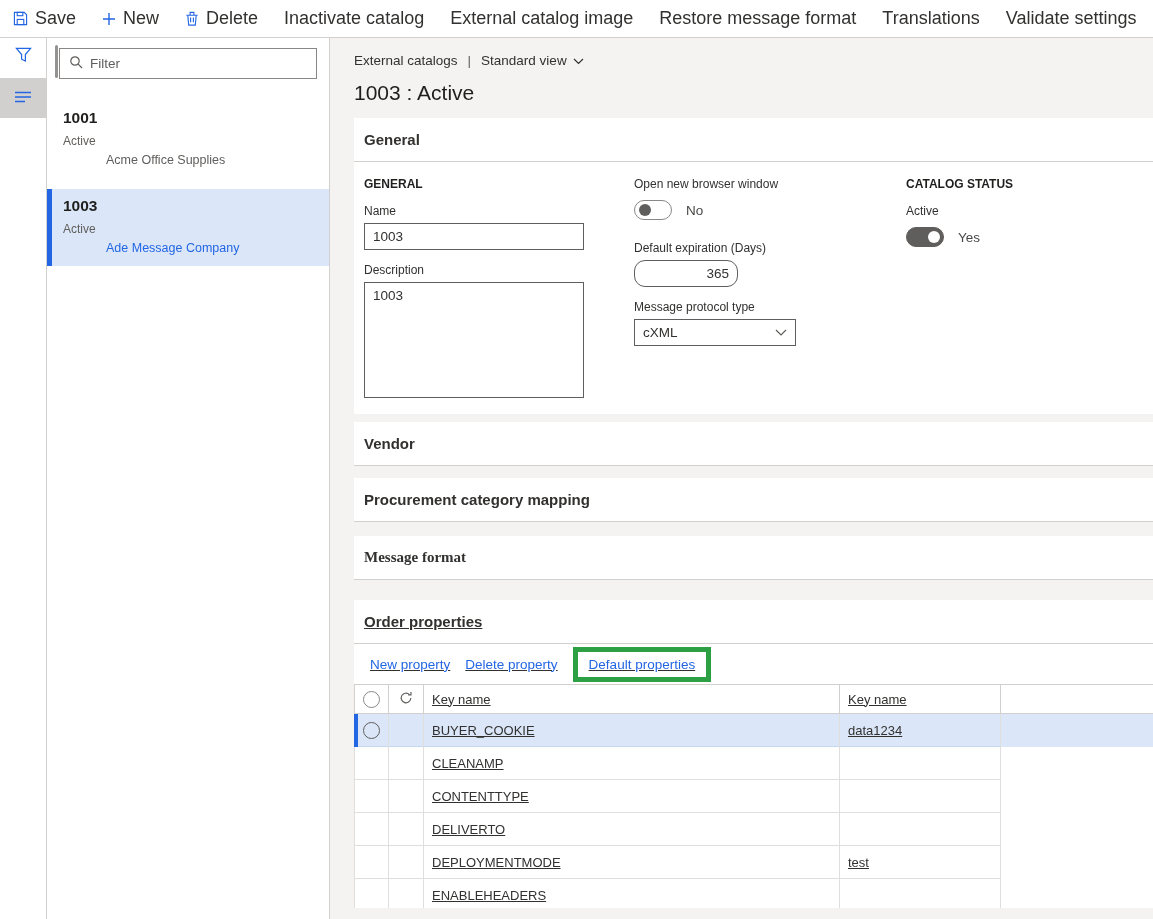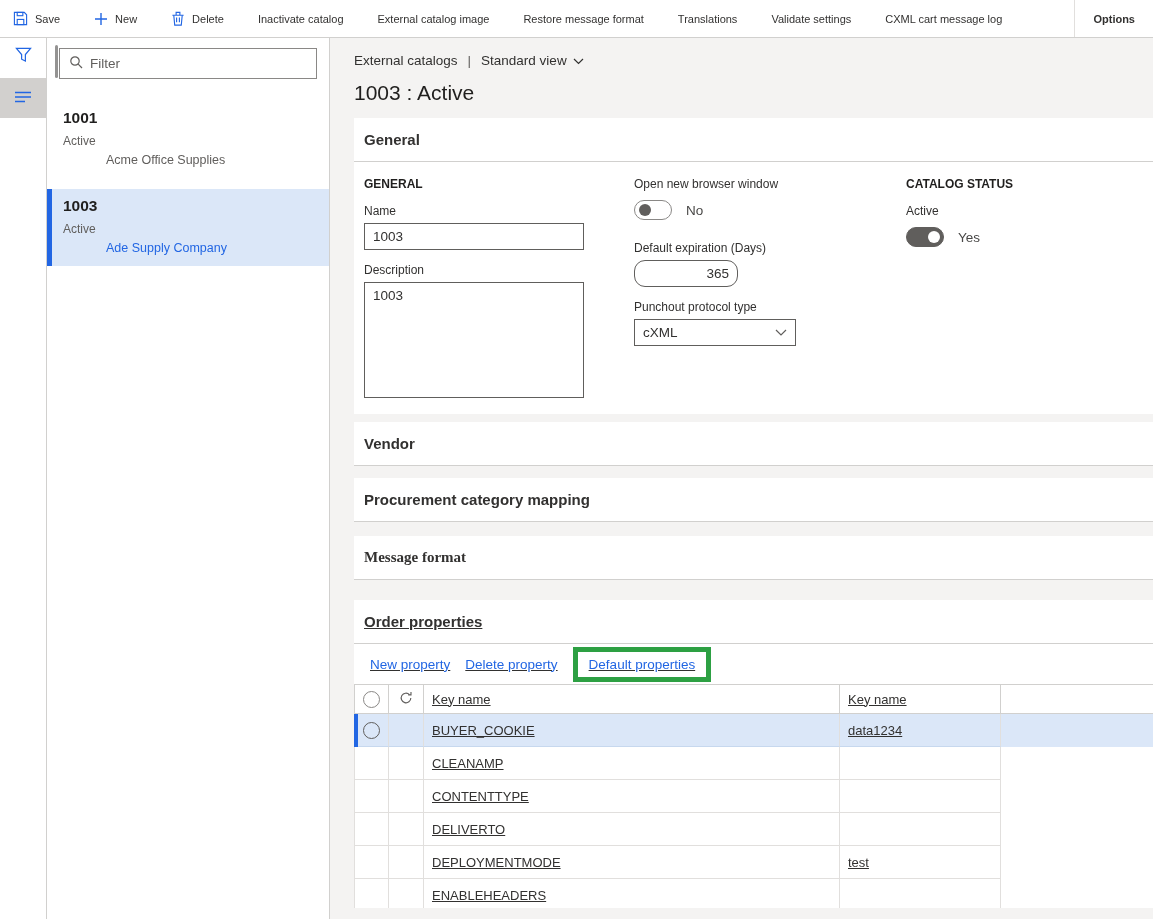--- a/index.html
+++ b/index.html
@@ -8,21 +8,21 @@
     font-family:"Liberation Sans","DejaVu Sans",sans-serif;
     color:#323130; background:#fff; overflow:hidden;
     -webkit-font-smoothing:antialiased;
   }
   .page { position:relative; width:1153px; height:919px; }
 
   
   .toolbar {
     height:38px; display:flex; align-items:stretch;
     background:#fff; border-bottom:1px solid #d1d0ce;
-    font-size:11px; white-space:nowrap;gap:8px;
+    font-size:18px; white-space:nowrap;
   }
   .tb-btn {
     display:flex; align-items:center; gap:7px; padding:0 13px;
     cursor:pointer; color:#323130;
   }
   .tb-btn svg { display:block; }
   .tb-right {
     margin-left:auto; display:flex; align-items:center;
     border-left:1px solid #e1dfdd; padding:0 18px; font-weight:700;
   }
@@ -219,21 +219,21 @@
 
       <div class="catalog-list">
         <div class="catalog-item">
           <div class="cat-id">1001</div>
           <div class="cat-status">Active</div>
           <div class="cat-name">Acme Office Supplies</div>
         </div>
         <div class="catalog-item selected">
           <div class="cat-id">1003</div>
           <div class="cat-status">Active</div>
-          <div class="cat-name">Ade Supply Company</div>
+          <div class="cat-name">Ade Message Company</div>
         </div>
       </div>
     </div>
 
     <div class="main">
       <div class="page-header">
         <div class="breadcrumb">
           <span class="crumb-link">External catalogs</span>
           <span class="sep">|</span>
           <span class="view-selector">
@@ -265,21 +265,21 @@
             <div class="gcol gcol2">
               <div class="fld-label" style="margin-top:15px;">Open new browser window</div>
               <div class="toggle-row">
                 <div class="toggle off">
                     <div class="knob"></div>
                   </div>
                 <span class="toggle-state">No</span>
               </div>
               <div class="fld-label" style="margin-top:21px;">Default expiration (Days)</div>
               <input class="txt-input num-input" type="text" value="365" style="">
-              <div class="fld-label">Punchout protocol type</div>
+              <div class="fld-label">Message protocol type</div>
               <div class="combo">
                 <span class="combo-value">cXML</span>
                 <span>
                   <svg width="12" height="8" viewBox="0 0 12 8" fill="none" stroke="#605e5c" stroke-width="1.2">
                       <path d="M1 1l5 5 5-5"></path>
                     </svg>
                 </span>
               </div>
             </div>
             <div class="gcol gcol3">

